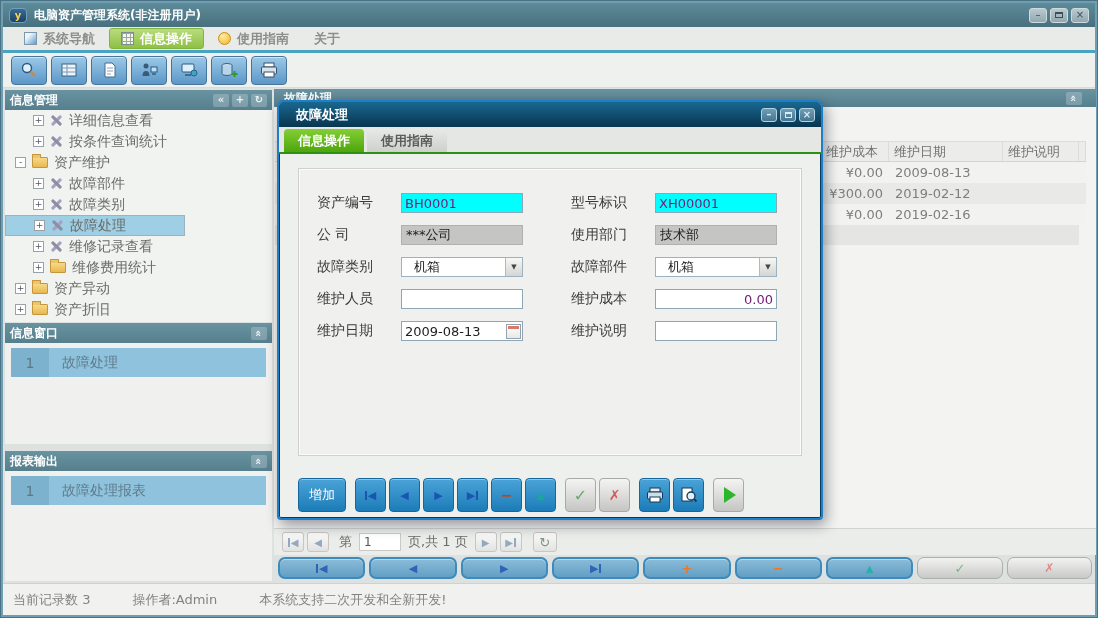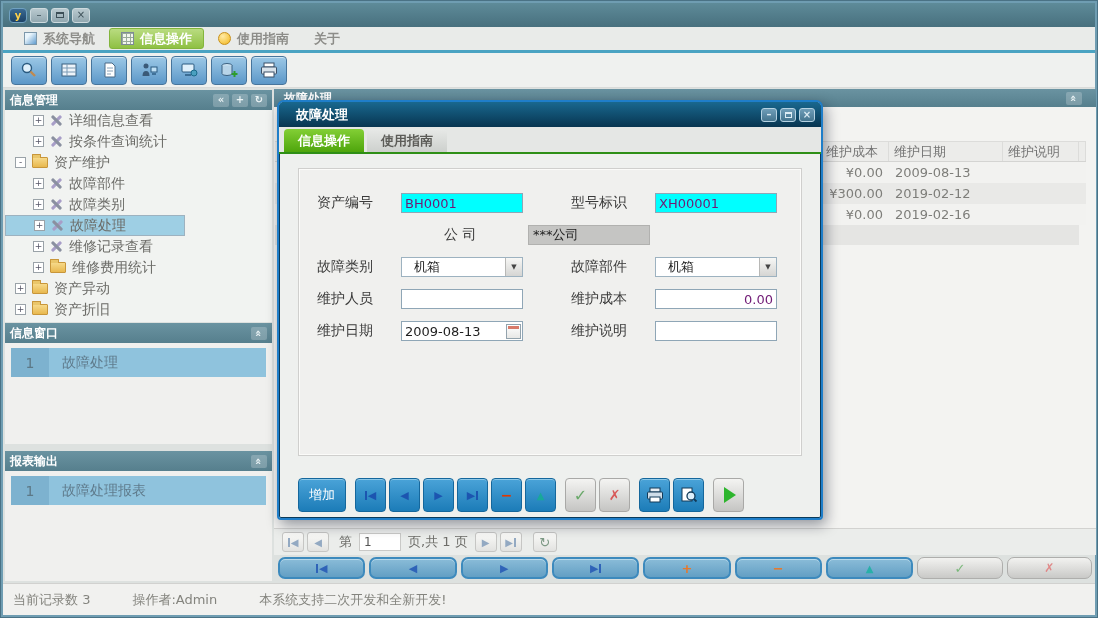--- a/index.html
+++ b/index.html
@@ -181,20 +181,21 @@
     border-bottom:8px solid transparent;margin-left:3px;}
   .mgap{margin-left:6px;}
 </style>
 </head>
 <body>
 
 <div id="window">
 
   <div class="abs titlebar">
     <div class="logo">y</div>
+    <div class="w-title">电脑资产管理系统(非注册用户)</div>
     <div class="w-ctrl">–</div>
     <div class="w-ctrl">
         <span class="restore-glyph"></span>
       </div>
     <div class="w-ctrl">×</div>
   </div>
 
   <div class="abs tabrow">
     <div class="mtab">
       <span class="ti square"></span>
@@ -484,20 +485,24 @@
           <div class="f-field">
             <span class="flabel">型号标识</span>
             <input class="fld cyan" value="XH00001" style="">
           </div>
         </div>
         <div class="f-row">
           <div class="f-field">
             <span class="flabel">公 司</span>
             <div class="fld ro">***公司</div>
           </div>
+          <div class="f-field">
+            <span class="flabel">使用部门</span>
+            <div class="fld ro">技术部</div>
+          </div>
         </div>
         <div class="f-row">
           <div class="f-field">
             <span class="flabel">故障类别</span>
             <div class="fld sel">
               <span class="selval">机箱</span>
               <span class="selarrow">▼</span>
             </div>
           </div>
           <div class="f-field">

